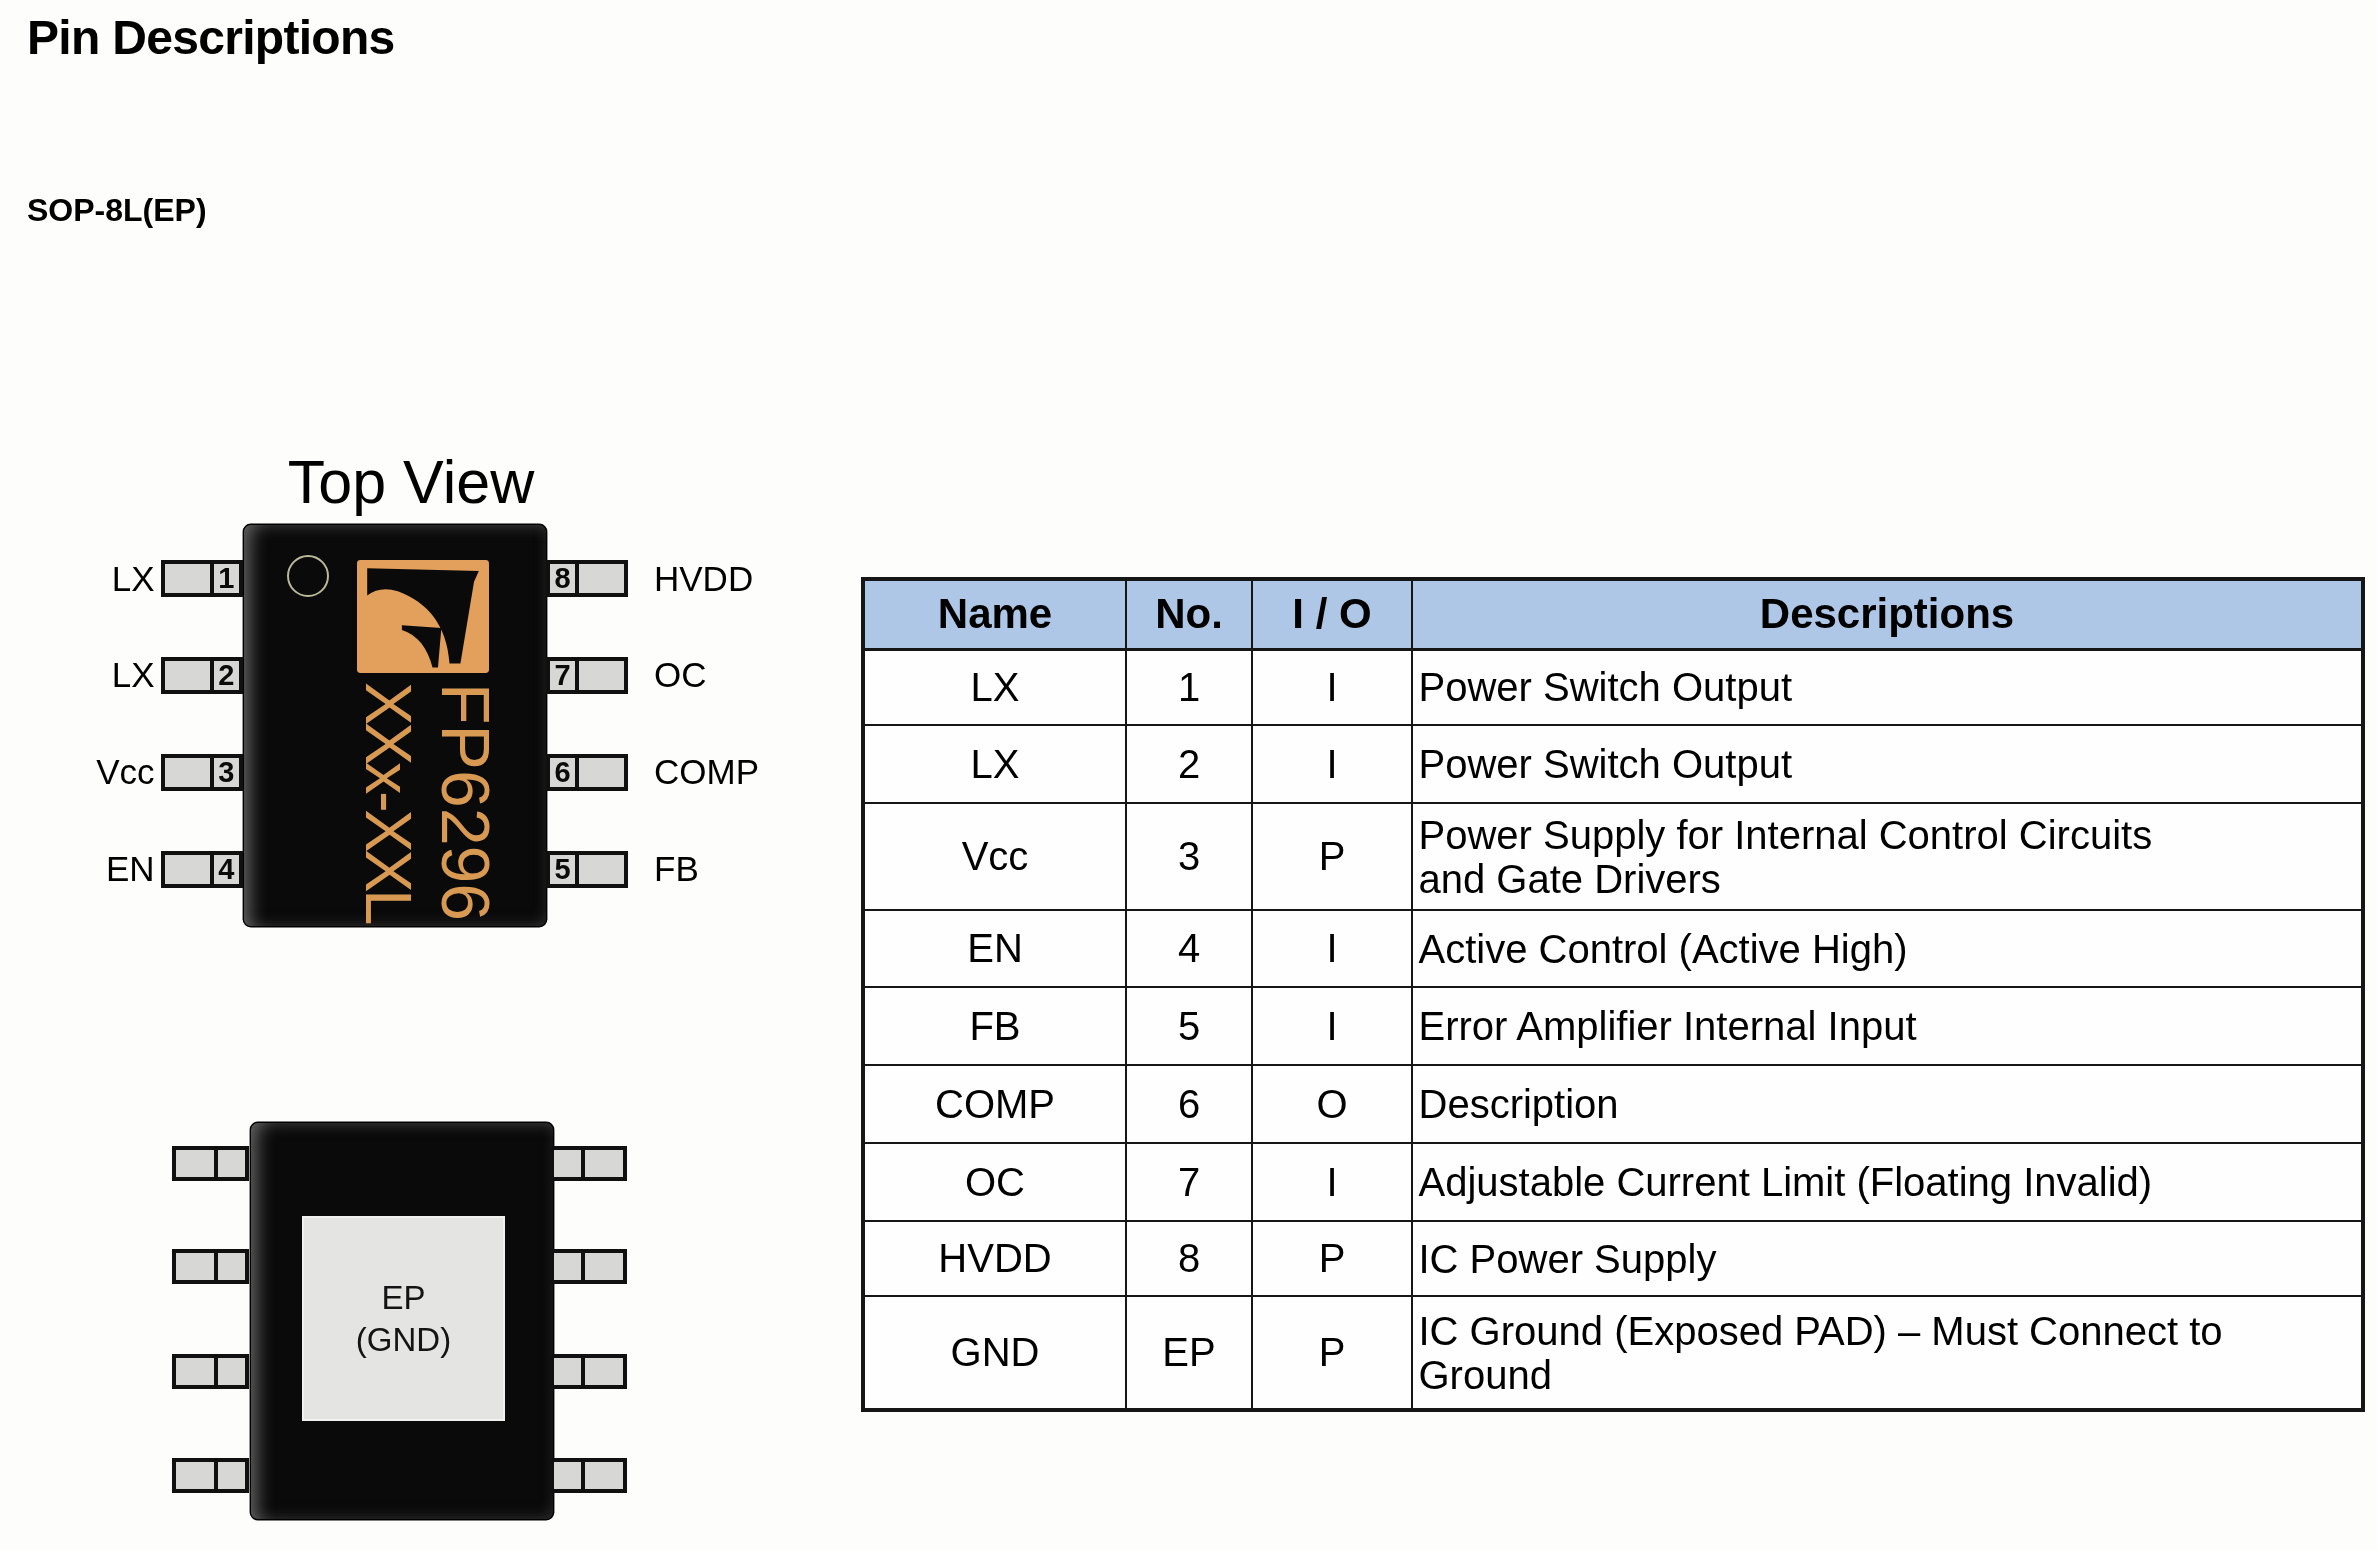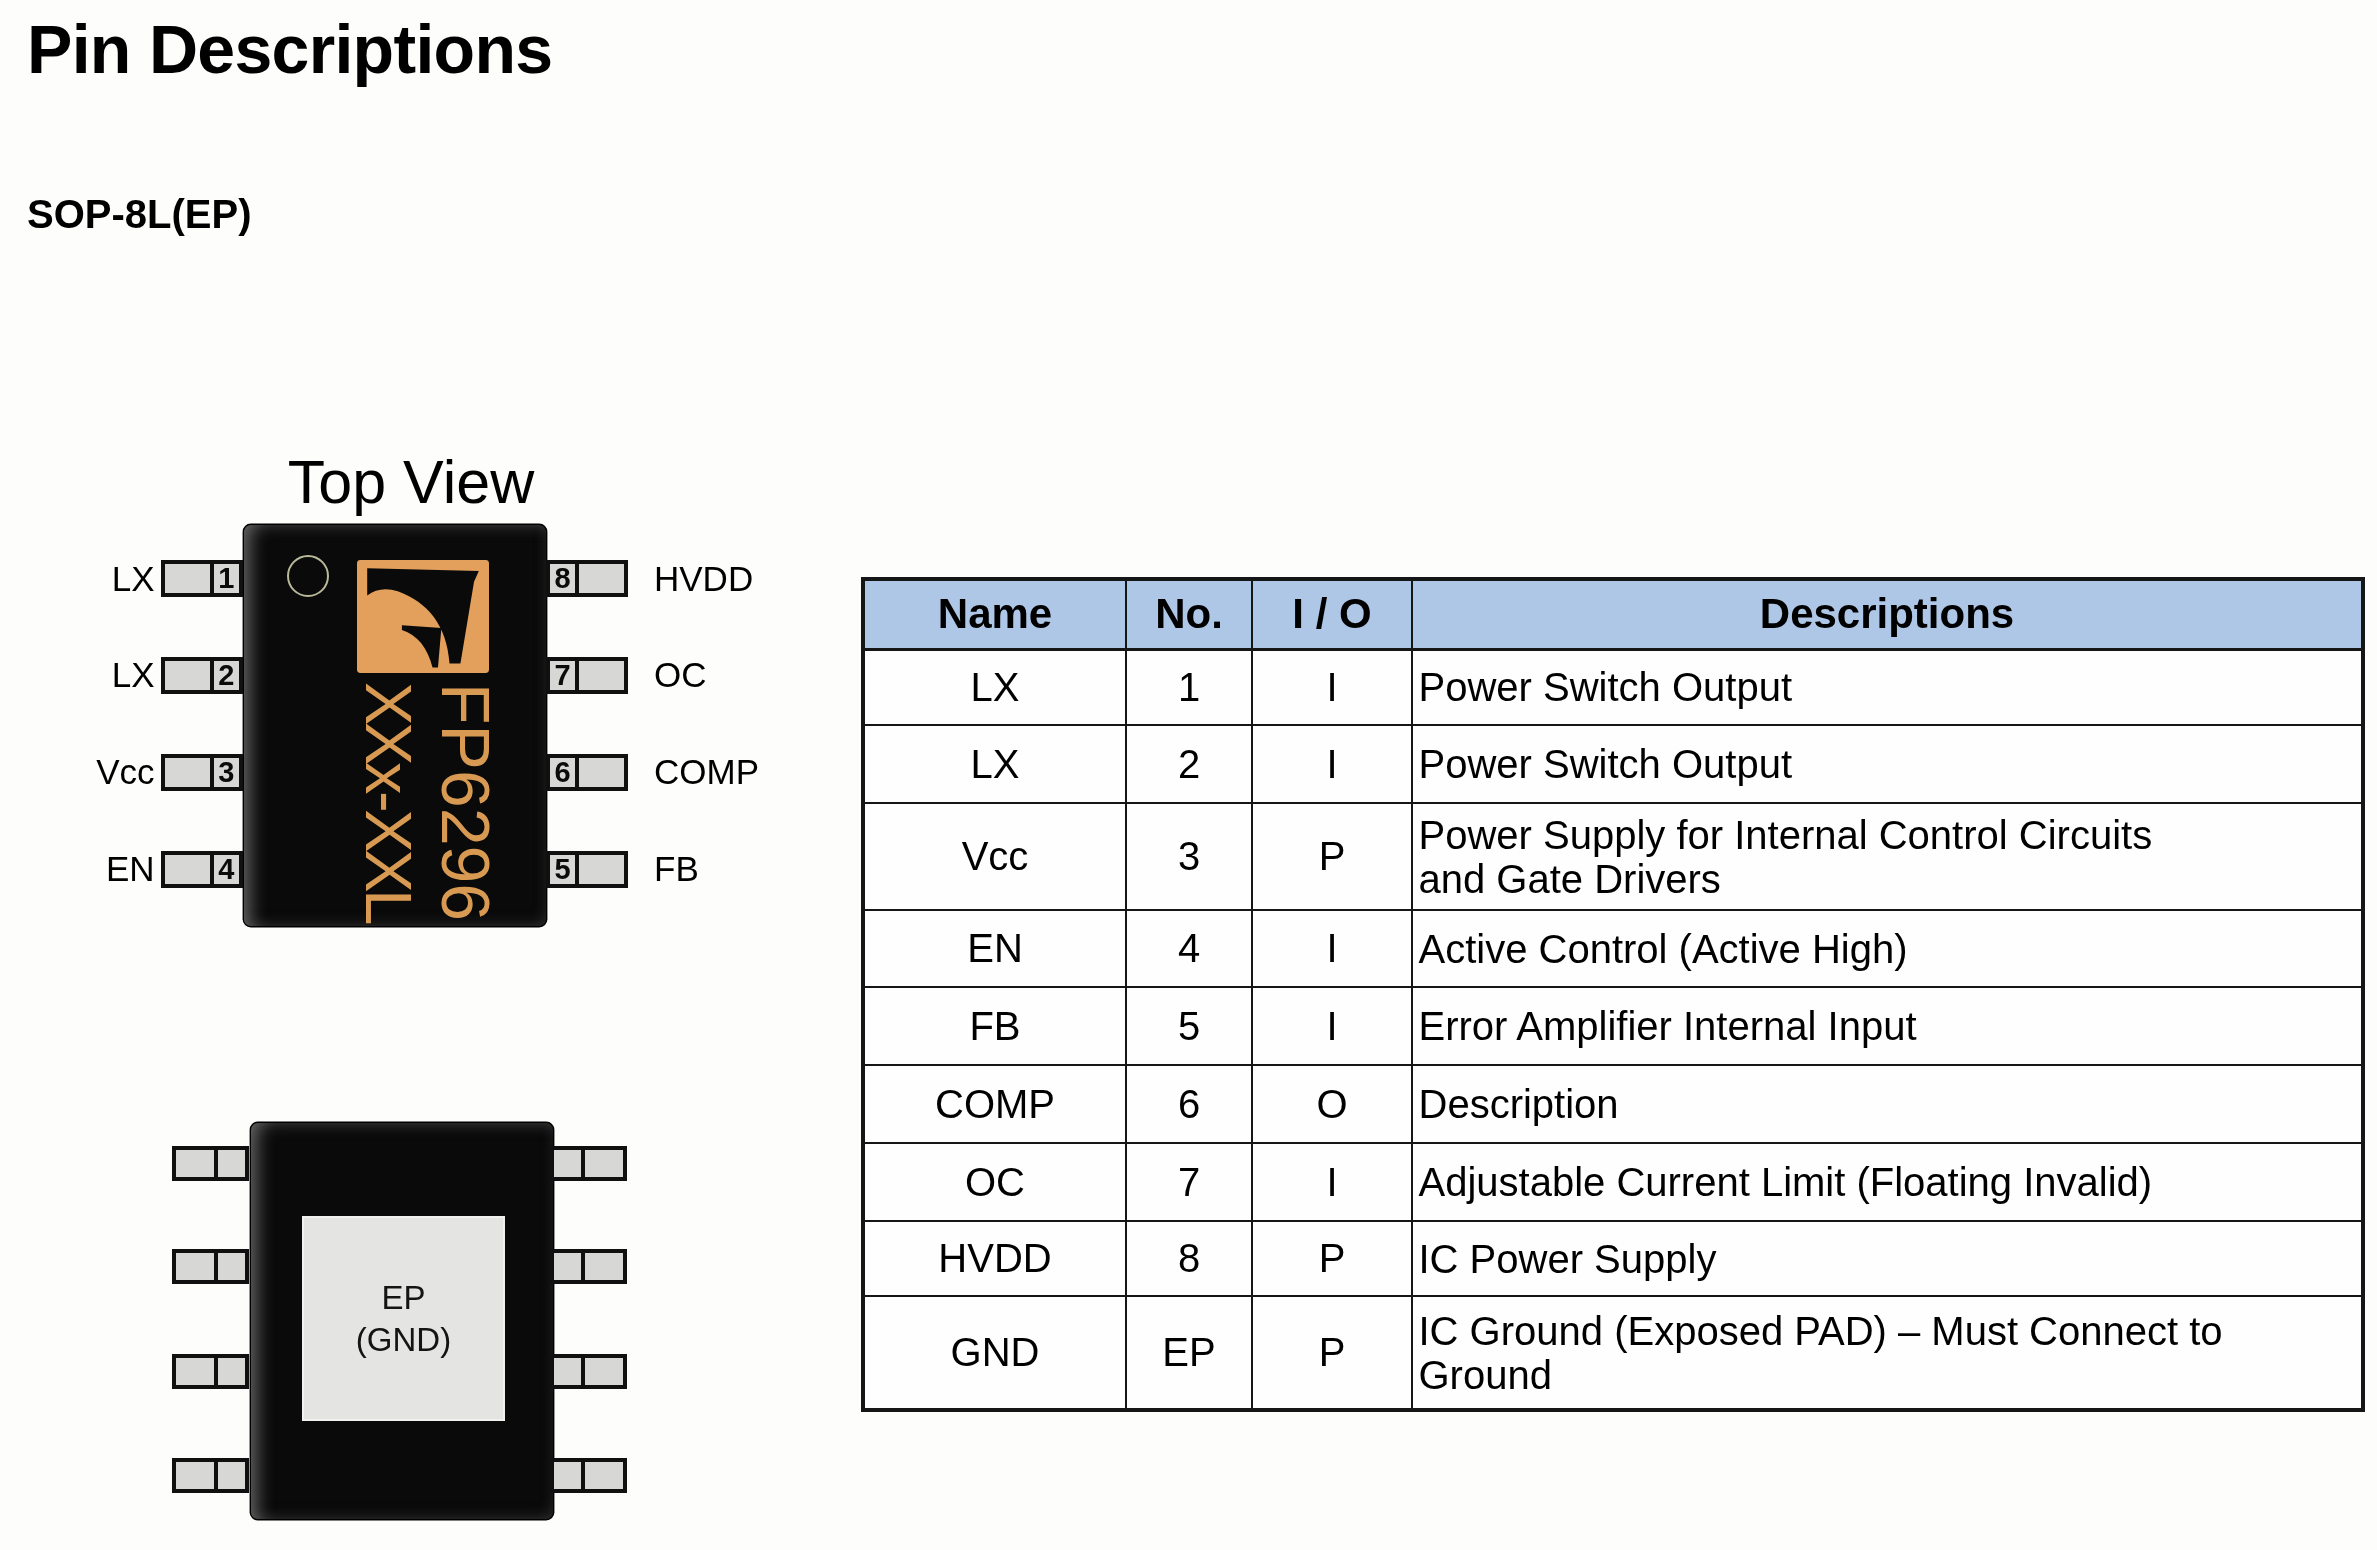--- a/index.html
+++ b/index.html
@@ -8,22 +8,22 @@
     --logo-fill:#e2a05c;
     --pin-fill:#d7d7d5;
     --pad-fill:#e4e5e2;
     --ink:#161616;
   }
   *{margin:0;padding:0;box-sizing:border-box;}
   html,body{background:#ffffff;}
   body{font-family:"Liberation Sans","DejaVu Sans",sans-serif;color:#000;}
   .canvas{position:relative;width:2377px;height:1550px;background:#fdfdfc;overflow:hidden;}
 
-  .page-title{position:absolute;left:27px;top:9.6px;font-size:68px;font-weight:bold;letter-spacing:-0.7px;}
-  .pkg-title{position:absolute;left:27px;top:192px;font-size:40px;font-weight:bold;}
+  .page-title{position:absolute;left:27px;top:9.6px;font-size:48px;font-weight:bold;letter-spacing:-0.7px;}
+  .pkg-title{position:absolute;left:27px;top:192px;font-size:32px;font-weight:bold;}
 
   .view-label{position:absolute;font-size:61px;font-weight:400;text-align:center;white-space:nowrap;}
   .tv-label{left:260px;top:447px;width:302px;}
   .bv-label{left:232px;top:1043px;width:341px;}
 
   
   .chip-body{position:absolute;background:#0a0a0a;border-radius:6.8px;
     box-shadow:inset 15px 5.5px 18px -9.6px rgba(110,110,110,.95),
                inset -5.5px -8.2px 12.3px -6.8px rgba(70,70,70,.55),
                0 0 0 1.4px #000;}

